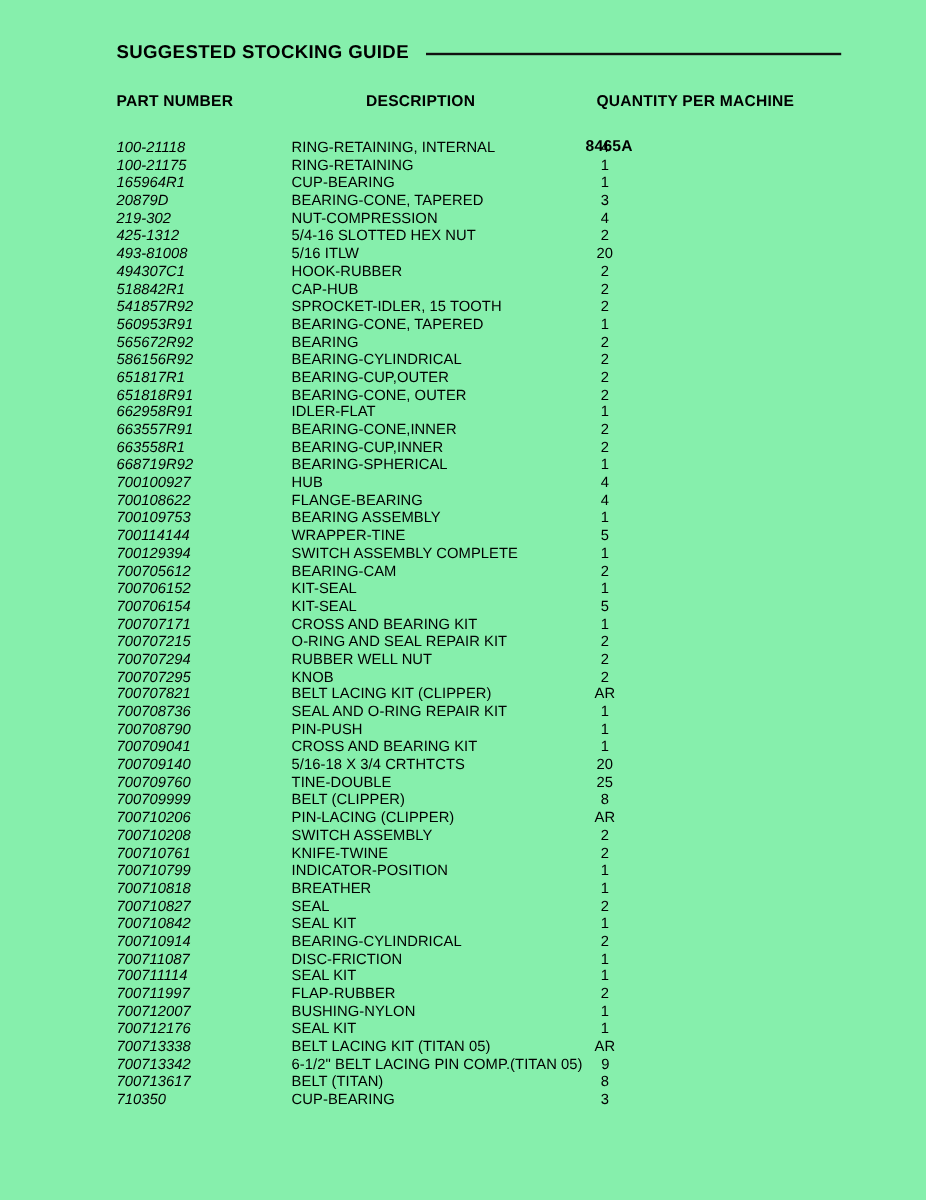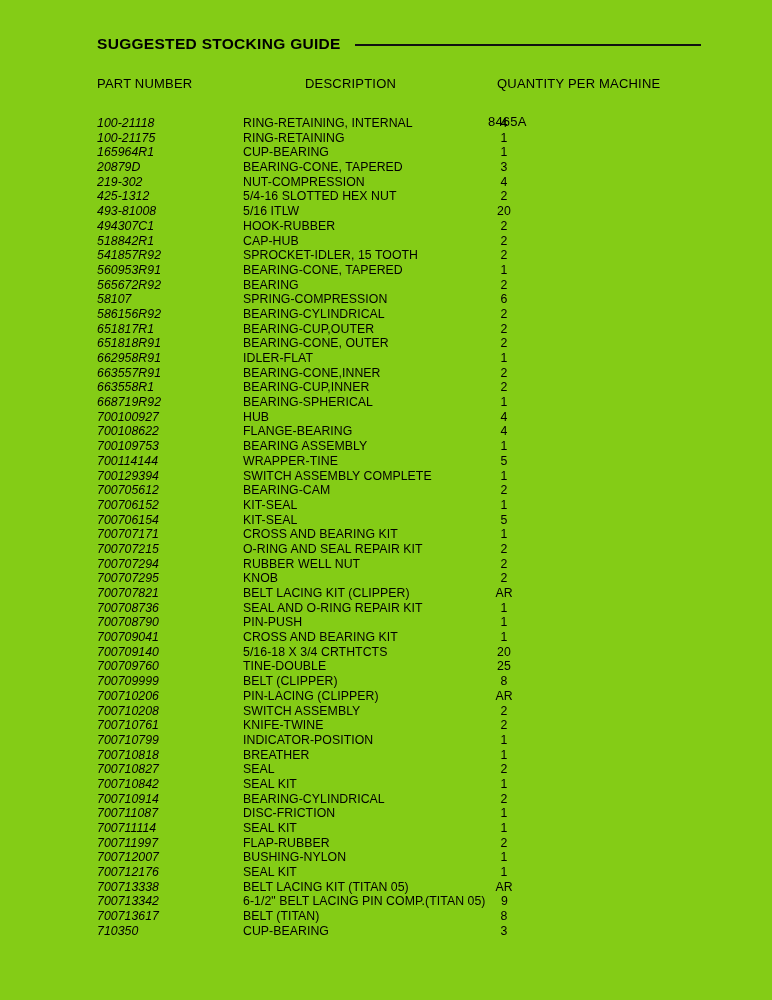--- a/index.html
+++ b/index.html
@@ -17,21 +17,21 @@
     color: #000000;
     -webkit-font-smoothing: none;
   }
 
   .page {
     position: absolute;
     left: 0;
     top: 0;
     width: 772px;
     height: 1000px;
-    background: #84cc16;
+    background: #86efac;
   }
 
   
   .title-row {
     position: absolute;
     left: 97px;
     top: 34px;
     width: 604px;
     height: 20px;
     display: flex;
@@ -56,21 +56,21 @@
   .col-headers {
     position: absolute;
     left: 97px;
     top: 76px;
     width: 604px;
     height: 34px;
   }
   .hdr {
     position: absolute;
     font-size: 13px;
-    font-weight: normal;
+    font-weight: bold;
     letter-spacing: 0.2px;
     white-space: nowrap;
     line-height: 15px;
   }
   .hdr-part { left: 0px; top: 0px; }
   .hdr-desc { left: 208px; top: 0px; }
   .hdr-qty  { left: 400px; top: 0px; }
   .hdr-model{ left: 391px; top: 17px; margin-top: 21px; }
 
   
@@ -179,25 +179,20 @@
         <span class="cell c-part">560953R91</span>
         <span class="cell c-desc">BEARING-CONE, TAPERED</span>
         <span class="cell c-qty">1</span>
       </div>
       <div class="row">
         <span class="cell c-part">565672R92</span>
         <span class="cell c-desc">BEARING</span>
         <span class="cell c-qty">2</span>
       </div>
       <div class="row">
-        <span class="cell c-part">58107</span>
-        <span class="cell c-desc">SPRING-COMPRESSION</span>
-        <span class="cell c-qty">6</span>
-      </div>
-      <div class="row">
         <span class="cell c-part">586156R92</span>
         <span class="cell c-desc">BEARING-CYLINDRICAL</span>
         <span class="cell c-qty">2</span>
       </div>
       <div class="row">
         <span class="cell c-part">651817R1</span>
         <span class="cell c-desc">BEARING-CUP,OUTER</span>
         <span class="cell c-qty">2</span>
       </div>
       <div class="row">

